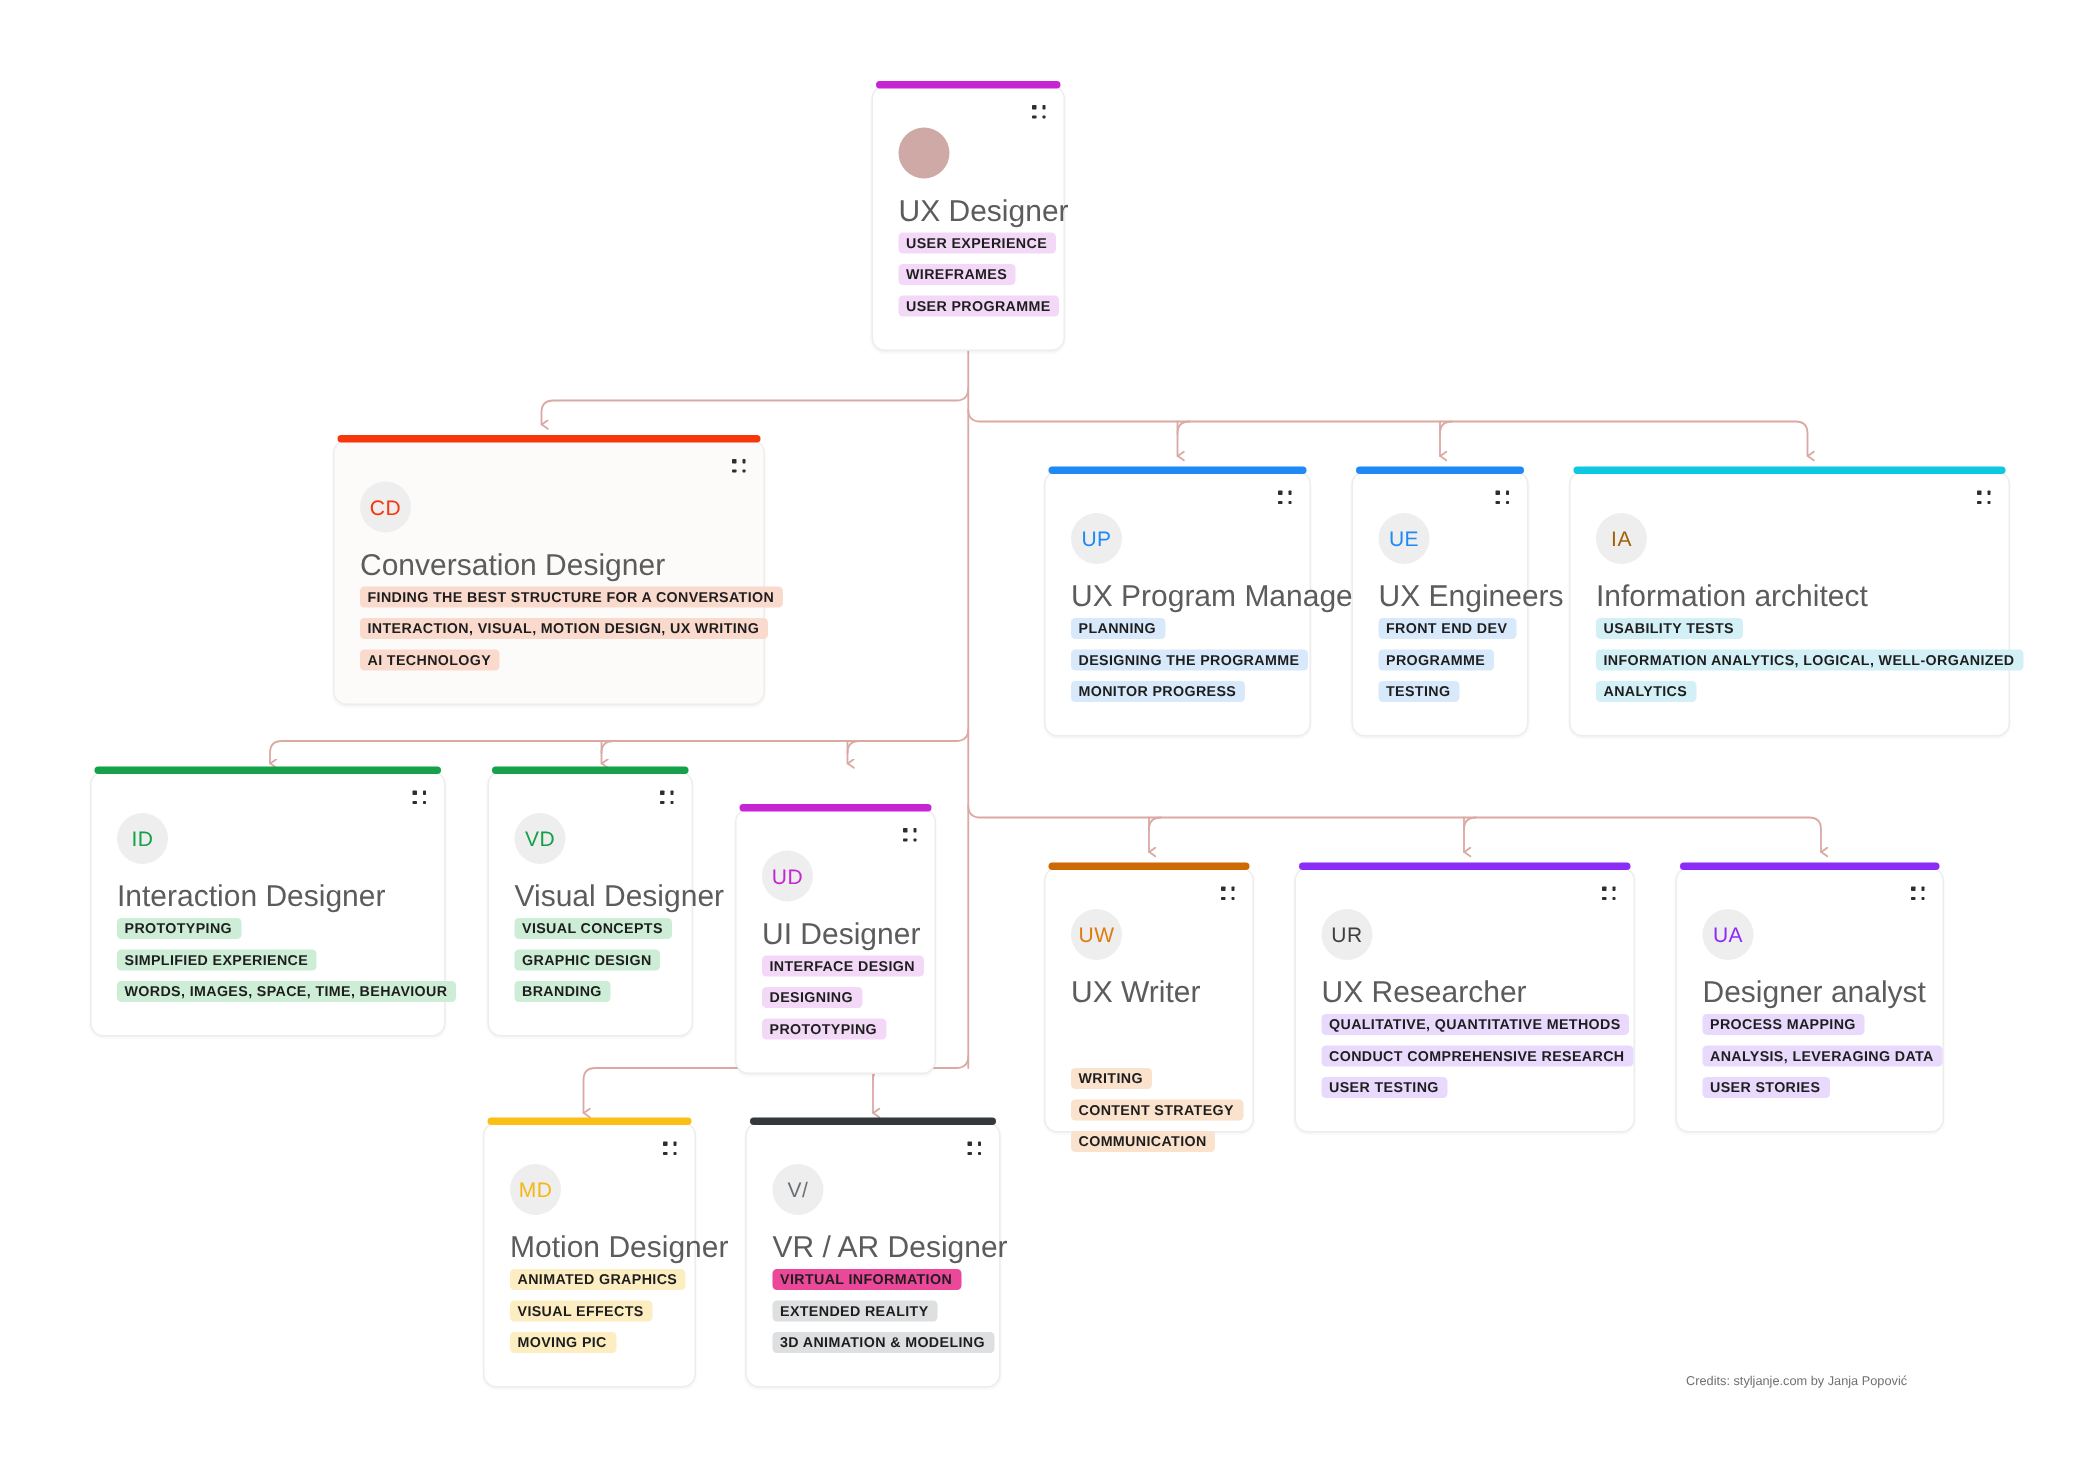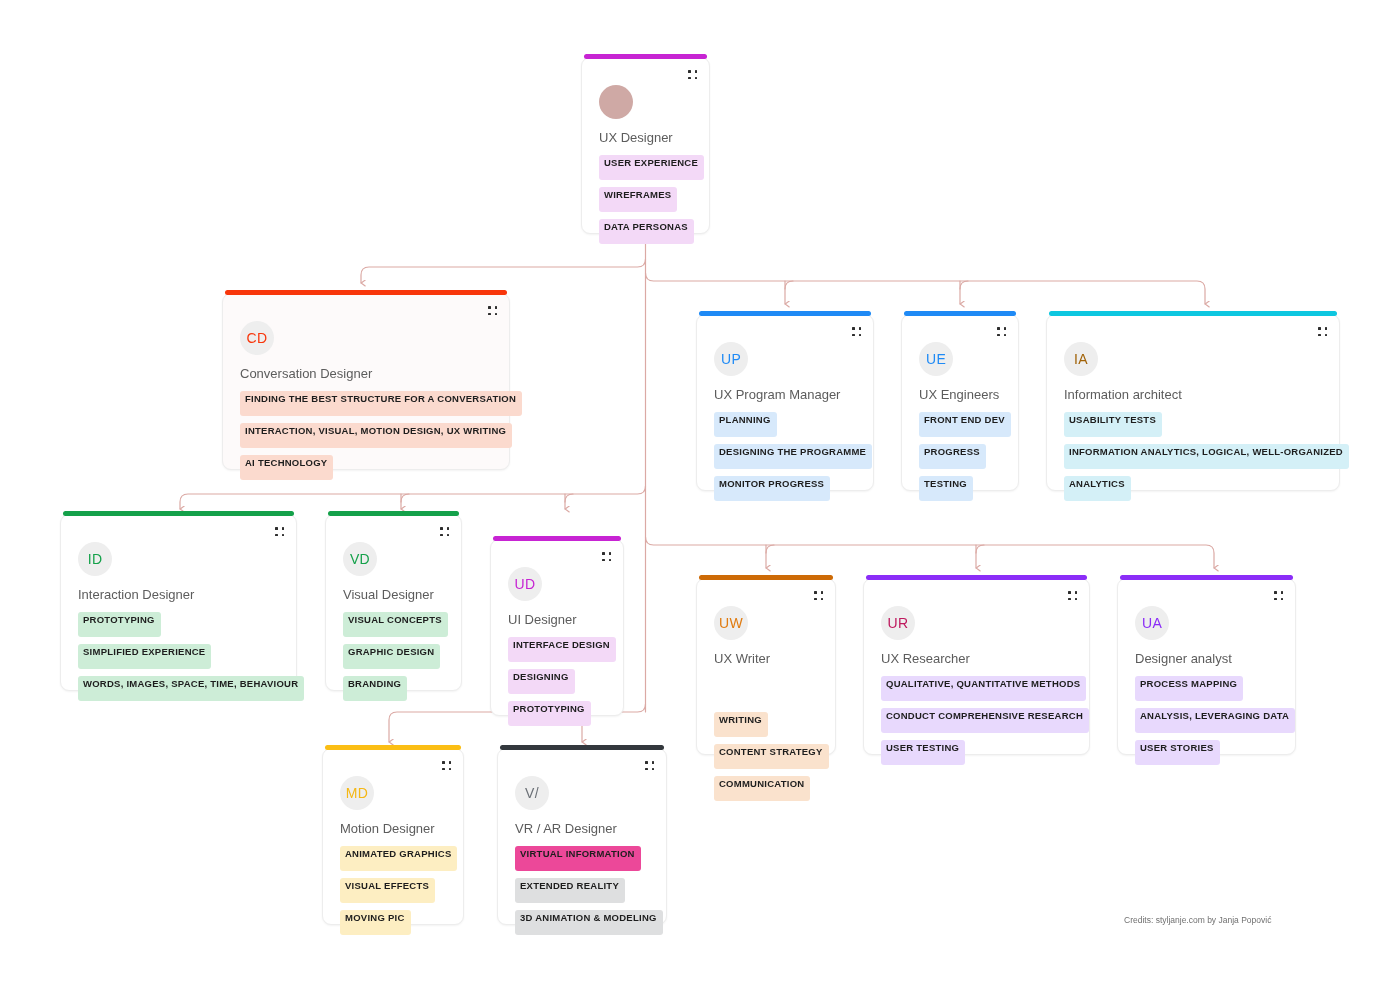--- a/index.html
+++ b/index.html
@@ -46,36 +46,36 @@
     left:17px;top:27px;
     width:34px;height:34px;border-radius:50%;
     background:#eeeeee;
     display:flex;align-items:center;justify-content:center;
     font-size:14px;letter-spacing:.3px;
   }
   .avatar.photo{background:#cfa9a5;}
   .title{
     position:absolute;
     left:17px;top:72px;
-    font-size:13px;
+    font-size:20px;
     color:#5c5c5c;
     white-space:nowrap;
   }
   .tags{
     position:absolute;
     left:17px;top:97px;
     display:flex;flex-direction:column;align-items:flex-start;
     gap:7px;
   }
   .tag{
     font-size:9.5px;
     font-weight:bold;
     letter-spacing:.25px;
     color:#1d1d1d;
-    padding:3px 6px 12px 5px;
+    padding:3px 6px 1px 5px;
     border-radius:3px;
     white-space:nowrap;
     line-height:1.05;
   }
   .credits{
     position:absolute;
     font-size:8.5px;
     color:#707070;
     white-space:nowrap;
   }
@@ -129,21 +129,21 @@
           <i></i>
           <i></i>
           <i></i>
           <i></i>
         </div>
         <div class="avatar photo"></div>
         <div class="title">UX Designer</div>
         <div class="tags">
           <span class="tag" style="background: rgb(243, 217, 247);">USER EXPERIENCE</span>
           <span class="tag" style="background: rgb(243, 217, 247);">WIREFRAMES</span>
-          <span class="tag" style="background: rgb(243, 217, 247);">DATA PERSONAS</span>
+          <span class="tag" style="background: rgb(243, 217, 247);">USER PROGRAMME</span>
         </div>
       </div>
       <div class="card" style="left: 222px; top: 293px; width: 288px; height: 177px; background: rgb(253, 250, 250);">
         <div class="accent" style="background: rgb(248, 54, 11);"></div>
         <div class="handle">
           <i></i>
           <i></i>
           <i></i>
           <i></i>
         </div>
@@ -176,21 +176,21 @@
         <div class="handle">
           <i></i>
           <i></i>
           <i></i>
           <i></i>
         </div>
         <div class="avatar" style="color: rgb(31, 138, 245);">UE</div>
         <div class="title">UX Engineers</div>
         <div class="tags">
           <span class="tag" style="background: rgb(215, 233, 251);">FRONT END DEV</span>
-          <span class="tag" style="background: rgb(215, 233, 251);">PROGRESS</span>
+          <span class="tag" style="background: rgb(215, 233, 251);">PROGRAMME</span>
           <span class="tag" style="background: rgb(215, 233, 251);">TESTING</span>
         </div>
       </div>
       <div class="card" style="left: 1046px; top: 314px; width: 294px; height: 177px; background: rgb(255, 255, 255);">
         <div class="accent" style="background: rgb(14, 199, 224);"></div>
         <div class="handle">
           <i></i>
           <i></i>
           <i></i>
           <i></i>
@@ -268,21 +268,21 @@
         </div>
       </div>
       <div class="card" style="left: 863px; top: 578px; width: 227px; height: 177px; background: rgb(255, 255, 255);">
         <div class="accent" style="background: rgb(139, 45, 247);"></div>
         <div class="handle">
           <i></i>
           <i></i>
           <i></i>
           <i></i>
         </div>
-        <div class="avatar" style="color: #be185d;">UR</div>
+        <div class="avatar" style="color: #404040;">UR</div>
         <div class="title">UX Researcher</div>
         <div class="tags">
           <span class="tag" style="background: rgb(232, 217, 253);">QUALITATIVE, QUANTITATIVE METHODS</span>
           <span class="tag" style="background: rgb(232, 217, 253);">CONDUCT COMPREHENSIVE RESEARCH</span>
           <span class="tag" style="background: rgb(232, 217, 253);">USER TESTING</span>
         </div>
       </div>
       <div class="card" style="left: 1117px; top: 578px; width: 179px; height: 177px; background: rgb(255, 255, 255);">
         <div class="accent" style="background: rgb(139, 45, 247);"></div>
         <div class="handle">

